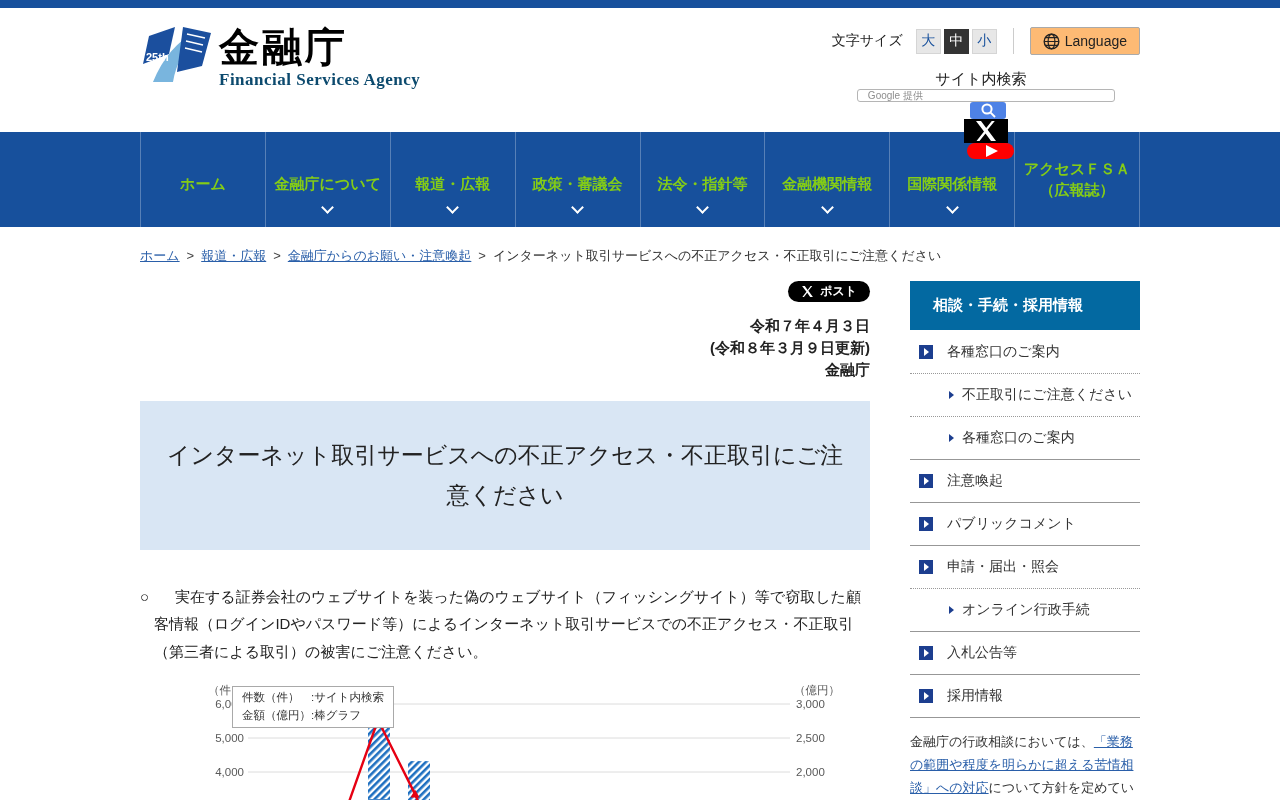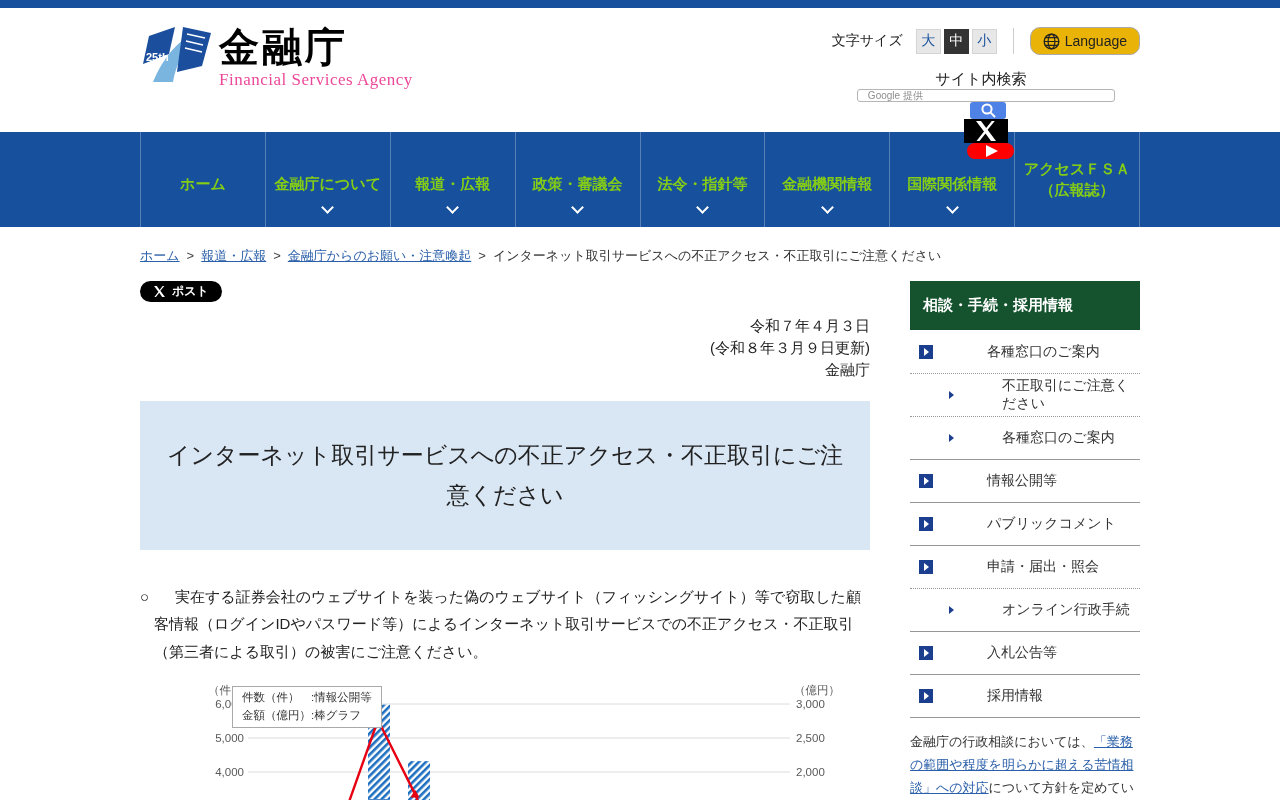--- a/index.html
+++ b/index.html
@@ -5,31 +5,31 @@
   * { box-sizing: border-box; margin: 0; padding: 0; }
   html,body { width:1280px; height:800px; overflow:hidden; background:#fff;
     font-family:"Liberation Sans","DejaVu Sans",sans-serif; color:#222; }
 
   
   .top-strip { height:8px; background:#17509c; }
   .header { position:relative; height:124px; background:#fff; }
   .logo { position:absolute; left:143px; top:16px; display:flex; align-items:flex-start; cursor:pointer; }
   .logo-mark { width:72px; height:64px; margin-right:4px; }
   .logo-txt .ja { font-size:40px; font-weight:bold; color:#000; letter-spacing:3px; line-height:1.15; }
-  .logo-txt .en { font-family:"Liberation Serif","DejaVu Serif",serif; font-size:17px; color:#ec4899; letter-spacing:0.5px; }
+  .logo-txt .en { font-family:"Liberation Serif","DejaVu Serif",serif; font-size:17px; color:#0c4a6e; letter-spacing:0.5px;font-weight:bold; }
 
   .hdr-controls { position:absolute; top:18px; right:140px; display:flex; flex-direction:column; align-items:center; }
   .ctl-row1 { display:flex; align-items:center; height:30px; }
   .fs-label { font-size:14px; color:#222; margin-right:10px; }
   .fs-btn { width:25px; height:25px; margin-left:3px; display:flex; align-items:center; justify-content:center;
     font-size:14px; background:#e7e7e7; color:#17509c; cursor:pointer; border:1px solid #d5d5d5; }
   .fs-btn.sel { background:#333; color:#fff; border-color:#333; }
   .vdiv-sm { width:1px; height:26px; background:#ccc; margin:0 16px; }
-  .lang-btn { display:flex; align-items:center; gap:5px; height:28px; padding:0 12px; background:#eab308;
-    border:1px solid #aaa; border-radius:10px; font-size:14px; color:#222; cursor:pointer; }
+  .lang-btn { display:flex; align-items:center; gap:5px; height:28px; padding:0 12px; background:#fdba74;
+    border:1px solid #aaa; border-radius:2px; font-size:14px; color:#222; cursor:pointer; }
 
   .ctl-row2 { display:flex; align-items:center; margin-top:14px; height:44px;flex-direction:column; }
   .search-label { font-size:15px; color:#222; margin-right:10px; }
   .search-input { width:258px; height:32px; border:1px solid #b5b5b5; border-radius:3px; padding:0 10px;
     font-size:10px; color:#333; outline:none; }
   .search-input::placeholder { color:#8e8e8e; }
   .search-btn { width:36px; height:32px; margin-left:5px; background:#4e82e6; border:none; border-radius:3px;
     display:flex; align-items:center; justify-content:center; cursor:pointer; }
   .vdiv-lg { width:1px; height:64px; background:#ddd; margin:0 17px; }
   .x-btn { width:44px; height:44px; background:#000; display:flex; align-items:center; justify-content:center; cursor:pointer; }
@@ -46,44 +46,44 @@
     border-bottom:2px solid #fff; transform:rotate(45deg); }
 
   
   .breadcrumb { margin:20px 0 0 140px; font-size:13px; color:#333; }
   .breadcrumb a { color:#2a5fa9; text-decoration:underline; cursor:pointer; }
   .bc-sep { margin:0 7px; color:#444; }
 
   
   .main-wrap { display:flex; margin:16px 0 0 140px; width:1000px; align-items:flex-start; }
   .main-col { width:730px; }
-  .post-row { display:flex; }
+  .post-row { display:flex; justify-content:flex-end; }
   .post-btn { display:flex; align-items:center; gap:6px; height:21px; padding:0 13px; background:#000;
     border-radius:11px; color:#fff; font-size:12px; font-weight:bold; cursor:pointer; }
-  .date-block { text-align:right; font-size:15px; line-height:22px; margin-top:13px; color:#222; }
+  .date-block { text-align:right; font-size:15px; line-height:22px; margin-top:13px; color:#222;font-weight:bold; }
   .title-banner { margin-top:20px; background:#d9e6f4; padding:34px 24px; text-align:center; }
   .title-banner h1 { font-size:23px; font-weight:normal; color:#222; line-height:1.75; }
   .notice-para { position:relative; margin-top:33px; padding-left:14px; font-size:15px; line-height:1.85;
     color:#222; text-indent:1.4em; }
   .notice-para .marker { position:absolute; left:0; top:0; text-indent:0; }
 
   
   .chart-wrap { position:relative; width:660px; height:220px; margin:16px 0 0 60px; }
   .chart-wrap svg { position:absolute; left:0; top:0; }
   .chart-wrap svg text { font-family:"Liberation Sans","DejaVu Sans",sans-serif; }
   .legend-box { position:absolute; left:32px; top:4px; z-index:2; background:#fff; border:1px solid #a9a9a9;
     padding:2px 9px 3px; font-size:11.5px; line-height:1.55; color:#333; white-space:nowrap; }
   .axis-unit { position:absolute; top:1px; font-size:11.5px; color:#595959; z-index:1; }
   .unit-left { left:8px; }
   .unit-right { left:586px;margin-left:8px; }
 
   
   .sidebar { width:230px; margin-left:40px; }
-  .sb-head { background:#14532d; color:#fff; font-size:15px; font-weight:bold; padding:15px 13px; }
-  .sb-item { display:flex; align-items:center; min-height:43px; font-size:14px; color:#333; cursor:pointer;gap:40px; }
+  .sb-head { background:#0369a1; color:#fff; font-size:15px; font-weight:bold; padding:15px 23px; }
+  .sb-item { display:flex; align-items:center; min-height:43px; font-size:14px; color:#333; cursor:pointer; }
   .sb-item .sq { position:relative; width:14px; height:14px; background:#1c3e8f; margin:0 14px 0 9px; flex:none; }
   .sb-item .sq::after { content:""; position:absolute; left:5px; top:3px; border-left:5px solid #fff;
     border-top:4px solid transparent; border-bottom:4px solid transparent; }
   .sb-item.lvl2 { padding-left:39px; }
   .sb-item.lvl2::before { content:""; border-left:5px solid #1c3e8f; border-top:4px solid transparent;
     border-bottom:4px solid transparent; margin-right:8px; flex:none; }
   .sep-solid { border-top:1px solid #979797; }
   .sep-dotted { border-top:1px dotted #999; }
   .sb-end { border-top:1px solid #979797; }
   .sb-note { margin-top:13px; font-size:13px; line-height:1.75; color:#333; }
@@ -245,41 +245,41 @@
             <polyline points="125,175 139,148.14000000000001 178,37.980000000000004 215,112.10000000000001 248,189.96" fill="none" stroke="#e60012" stroke-width="2.4"></polyline>
             <polygon points="139,143.64000000000001 134.5,151.64000000000001 143.5,151.64000000000001" fill="#e60012"></polygon>
             <polygon points="178,33.480000000000004 173.5,41.480000000000004 182.5,41.480000000000004" fill="#e60012"></polygon>
             <polygon points="215,107.60000000000001 210.5,115.60000000000001 219.5,115.60000000000001" fill="#e60012"></polygon>
             <polyline points="152,171.94 180,121.96000000000001 214,133.86 235,160.04000000000002" fill="none" stroke="#e60012" stroke-width="2" stroke-dasharray="8 4"></polyline>
             <polygon points="180,117.46000000000001 175.5,125.46000000000001 184.5,125.46000000000001" fill="#e60012"></polygon>
             <polygon points="214,129.36 209.5,137.36 218.5,137.36" fill="#e60012"></polygon>
           </g>
       </svg>
       <div class="legend-box">
-        <div>件数（件）　:情報公開等</div>
+        <div>件数（件）　:サイト内検索</div>
         <div>金額（億円）:棒グラフ</div>
       </div>
     </div>
   </div>
 
   <aside class="sidebar">
     <div class="sb-head">相談・手続・採用情報</div>
     <div class="sb-item lvl1">
       <span class="sq"></span>
       <span>各種窓口のご案内</span>
     </div>
     <div class="sb-item lvl2 sep-dotted">
       <span>不正取引にご注意ください</span>
     </div>
     <div class="sb-item lvl2 sep-dotted">
       <span>各種窓口のご案内</span>
     </div>
     <div class="sb-item lvl1 sep-solid">
       <span class="sq"></span>
-      <span>情報公開等</span>
+      <span>注意喚起</span>
     </div>
     <div class="sb-item lvl1 sep-solid">
       <span class="sq"></span>
       <span>パブリックコメント</span>
     </div>
     <div class="sb-item lvl1 sep-solid">
       <span class="sq"></span>
       <span>申請・届出・照会</span>
     </div>
     <div class="sb-item lvl2 sep-dotted">

